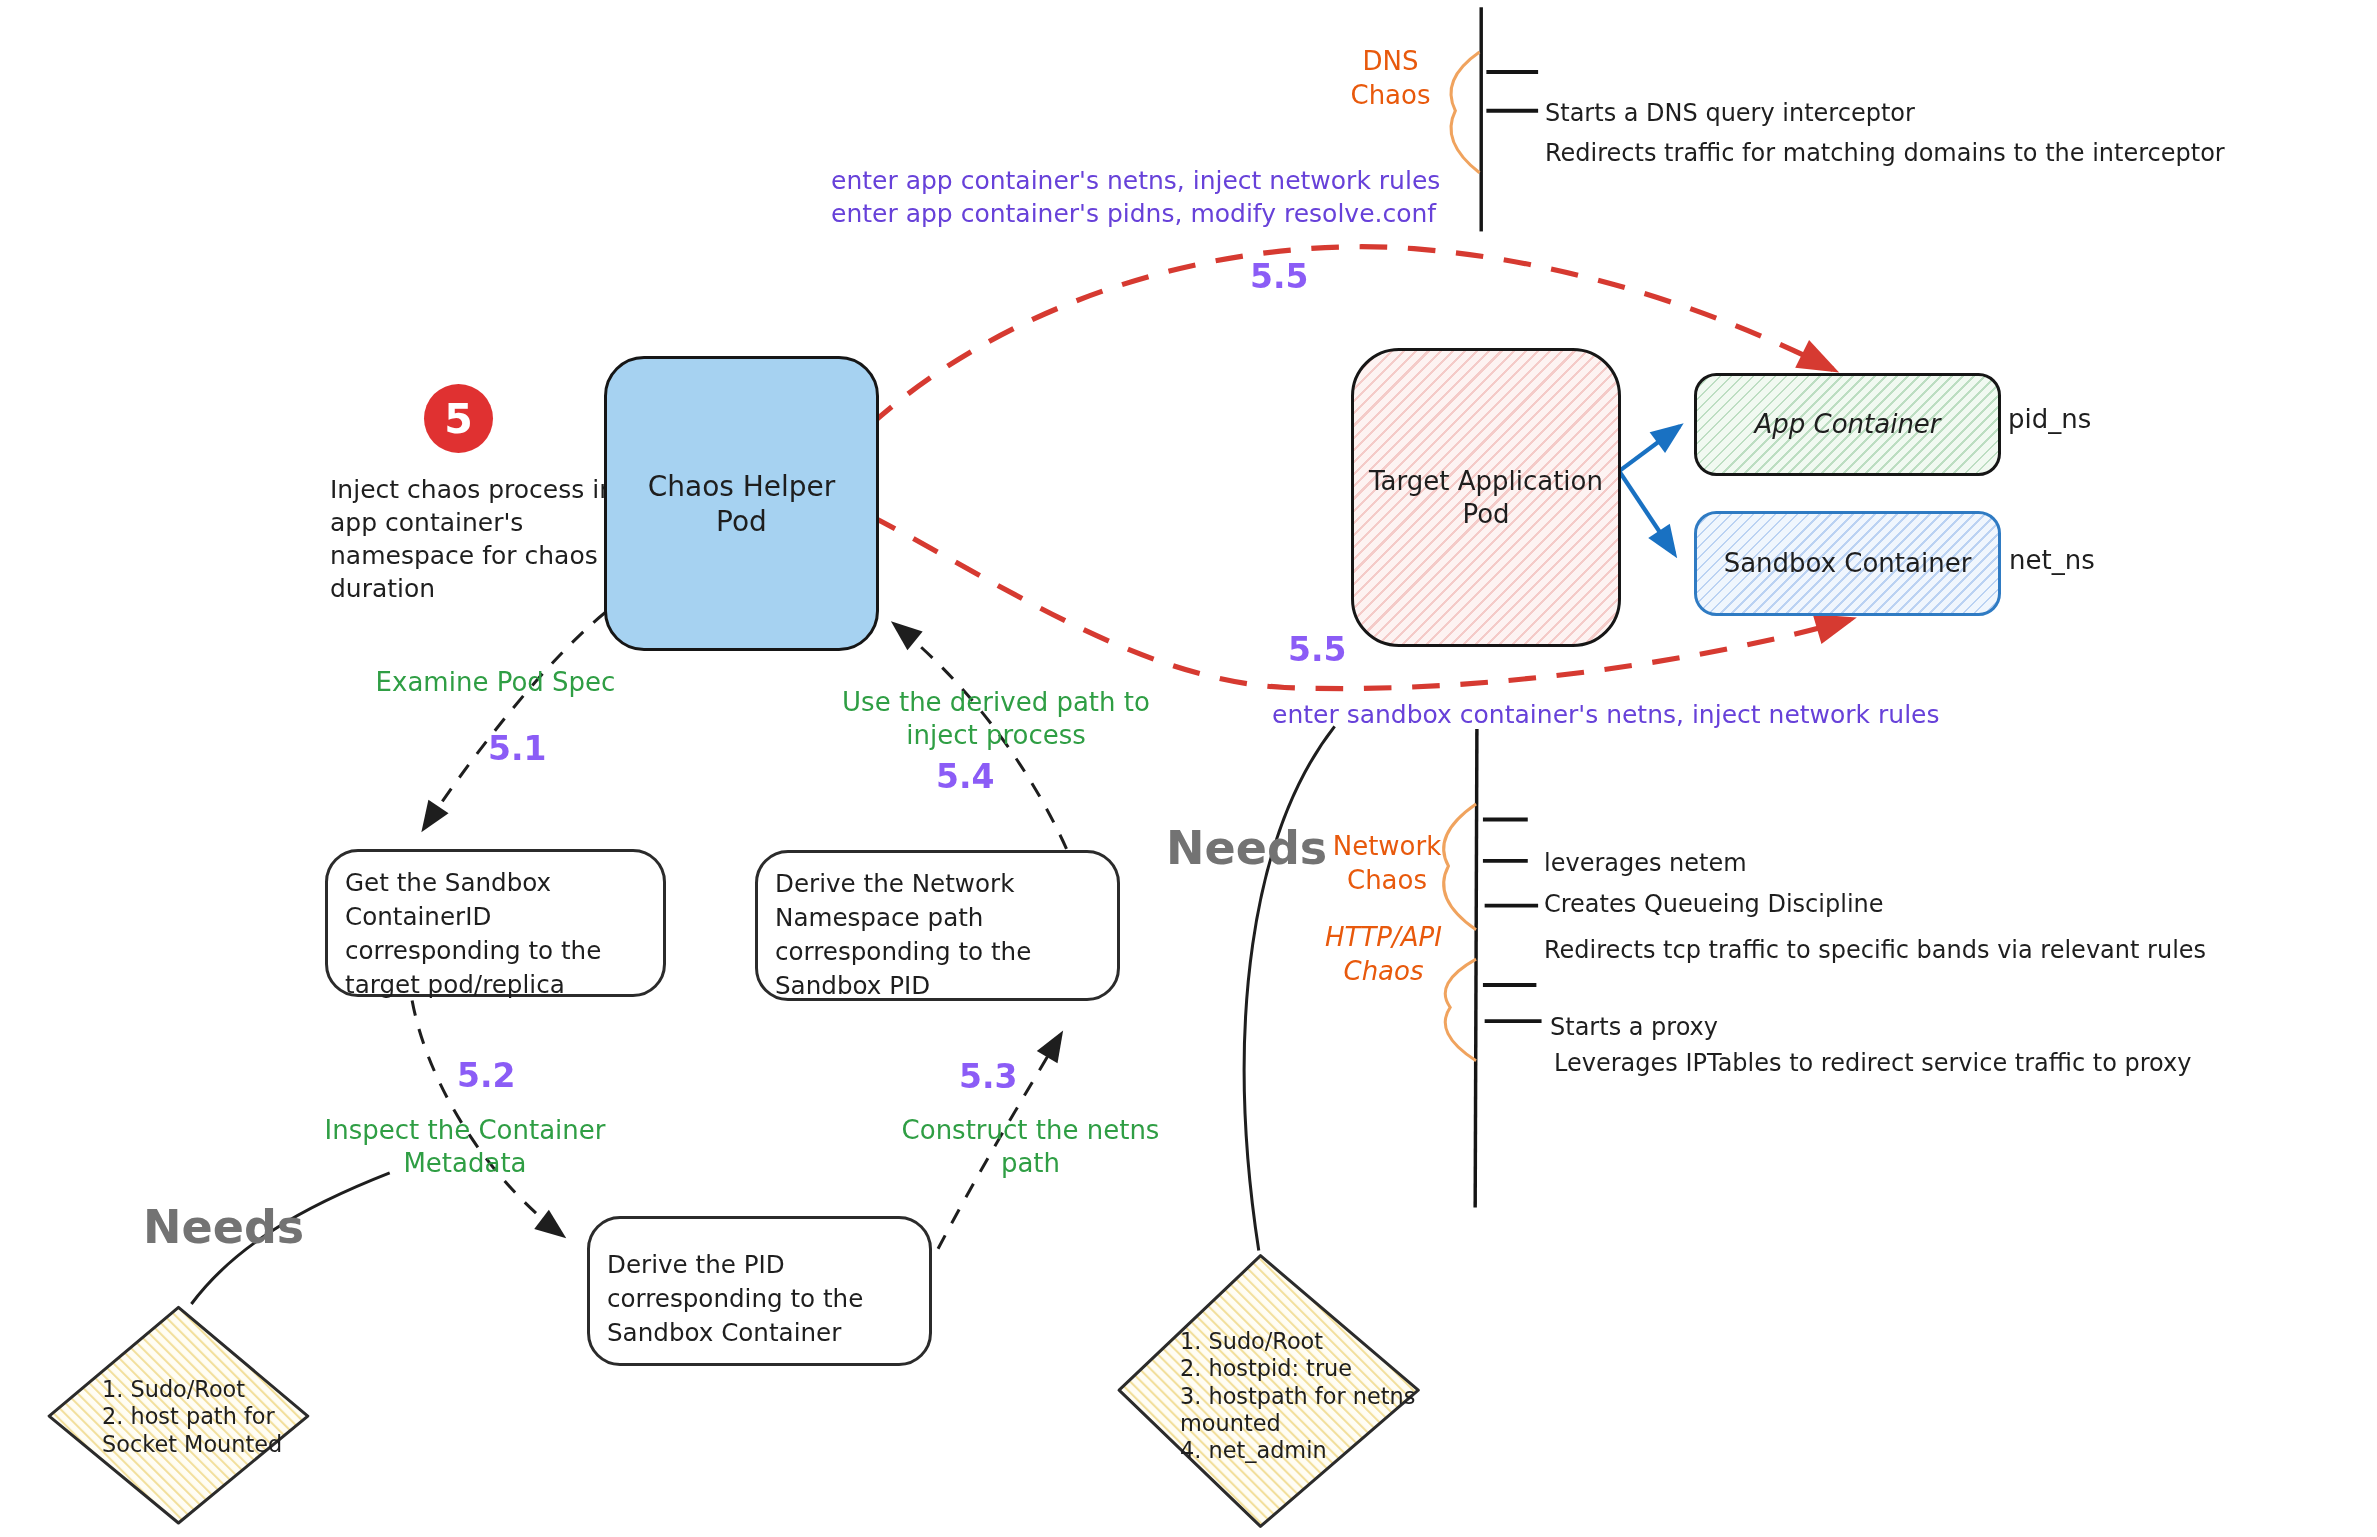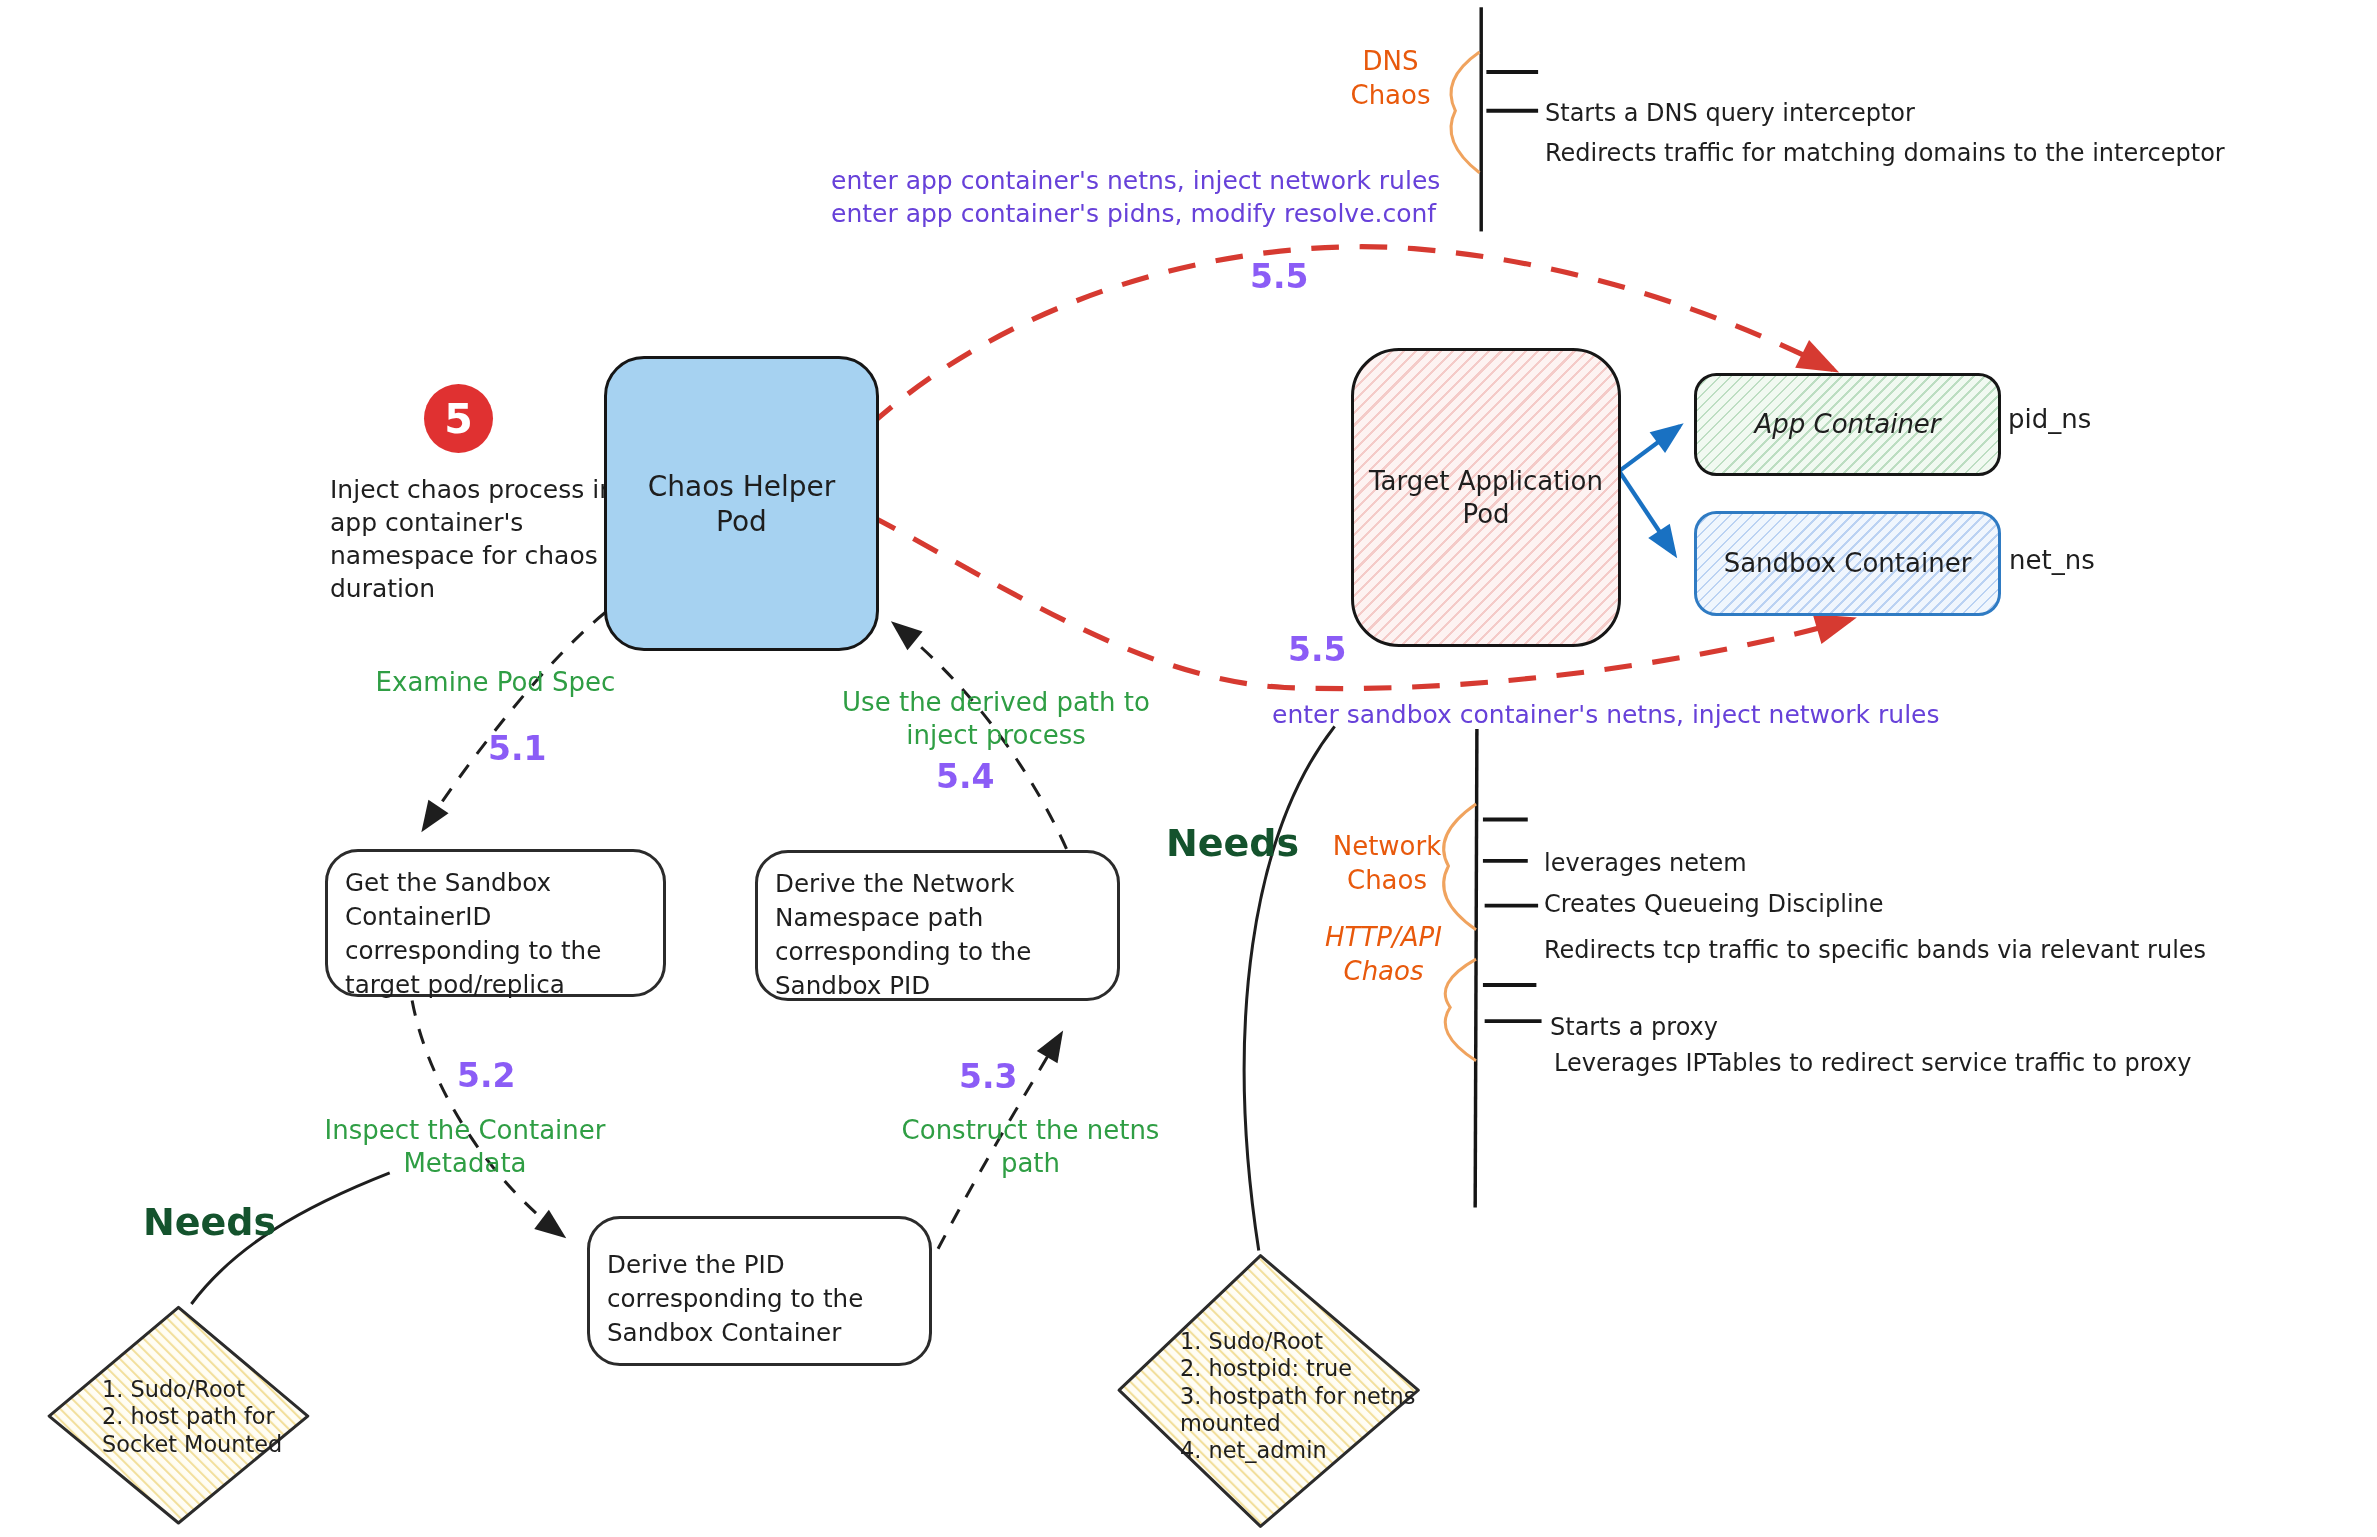--- a/index.html
+++ b/index.html
@@ -33,21 +33,21 @@
   .smallnode{border-width:3px;border-radius:22.4px;font-size:26px;}
   .procbox{
     position:absolute;background:#fff;border:3px solid #2b2b2b;border-radius:33px;
     font-size:24.6px;line-height:1.38;padding:14px 17px;box-sizing:border-box;text-align:left;
   }
   .glabel{position:absolute;color:#2f9e44;font-size:26px;line-height:1.25;text-align:center;}
   .rnum{position:absolute;color:#8b5cf6;font-size:33px;font-weight:600;}
   .purple{position:absolute;color:#6741d9;font-size:25px;white-space:nowrap;}
   .otitle{position:absolute;color:#e8590c;font-size:26px;line-height:1.3;text-align:center;}
   .item{position:absolute;color:#1e1e1e;font-size:24px;white-space:nowrap;margin-top:44px;}
-  .needs{position:absolute;color:#14532d;font-size:38px;font-weight:600;text-align:right;}
+  .needs{position:absolute;color:#737373;font-size:46px;font-weight:600;text-align:right;}
   .nslabel{position:absolute;color:#1e1e1e;font-size:26px;white-space:nowrap;}
   .badge{
     position:absolute;left:424px;top:384px;width:69px;height:69px;border-radius:50%;
     background:#e03131;color:#fff;font-size:41px;font-weight:700;
     display:flex;align-items:center;justify-content:center;
   }
   .diamond-text{position:absolute;font-size:22.4px;line-height:1.22;color:#1e1e1e;}
 </style>
 </head>
 <body>

